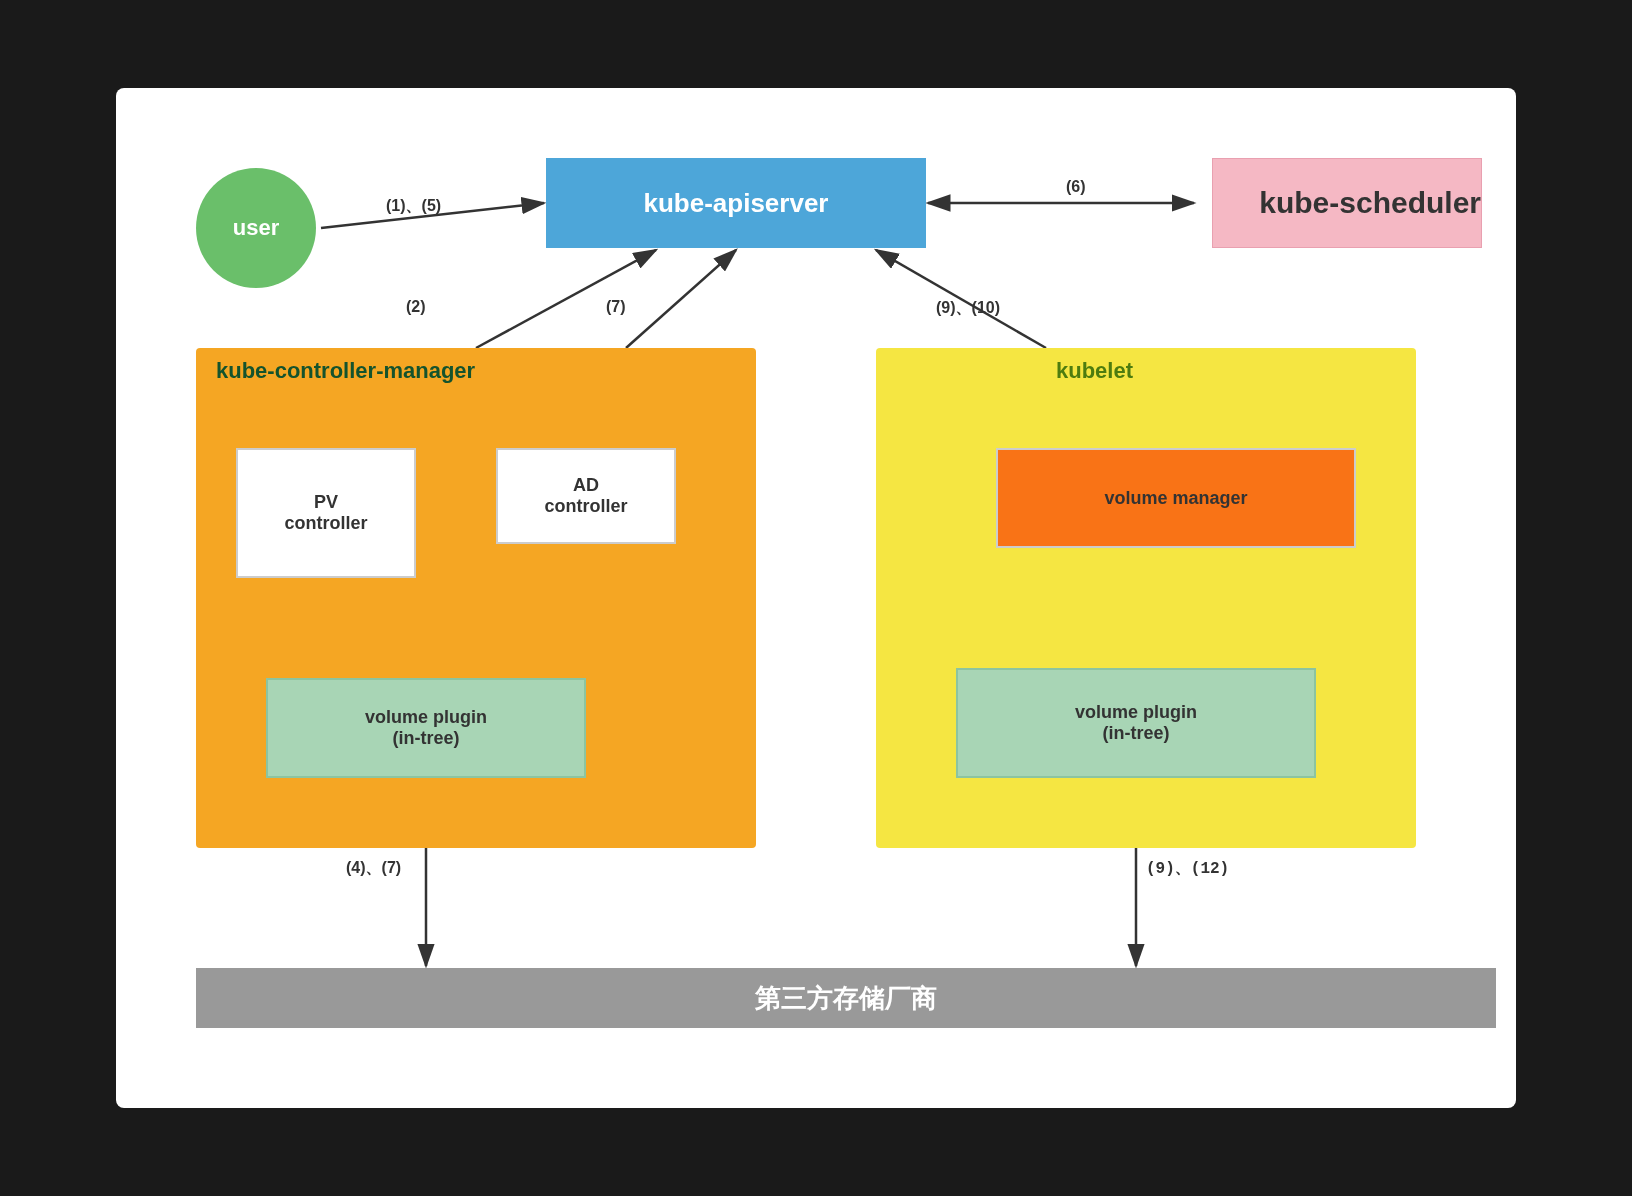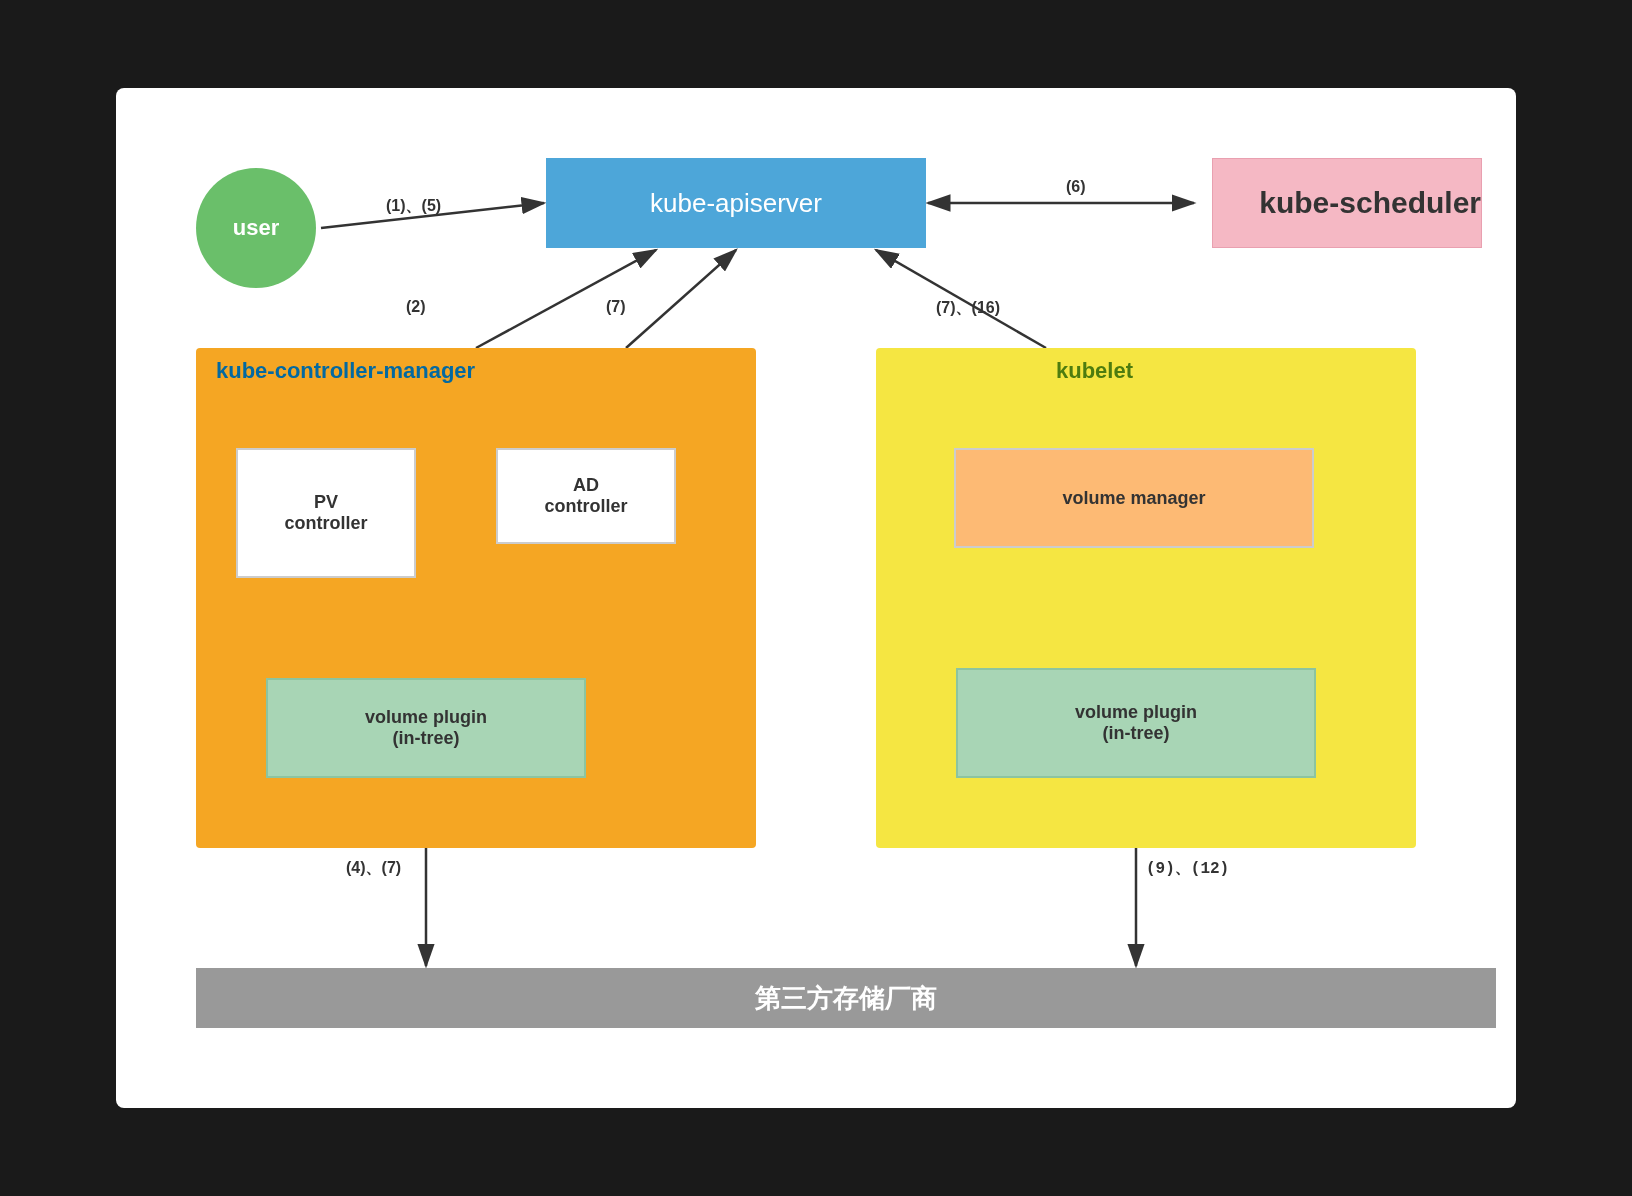--- a/index.html
+++ b/index.html
@@ -40,21 +40,21 @@
       position: absolute;
       left: 430px;
       top: 70px;
       width: 380px;
       height: 90px;
       background: #4da6d9;
       display: flex;
       align-items: center;
       justify-content: center;
       font-size: 26px;
-      font-weight: normal;
+      font-weight: bold;
       color: white;
     }
     
     .scheduler-box {
       position: absolute;
       left: 1096px;
       top: 70px;
       width: 270px;
       height: 90px;
       background: #f5b8c4;
@@ -75,21 +75,21 @@
       height: 500px;
       background: #f5a623;
       border-radius: 4px;
     }
     .controller-manager-label {
       position: absolute;
       left: 100px;
       top: 270px;
       font-size: 22px;
       font-weight: bold;
-      color: #0369a1;
+      color: #14532d;
       text-align: center;
     }
     
     .kubelet-box {
       position: absolute;
       left: 760px;
       top: 260px;
       width: 540px;
       height: 500px;
       background: #f5e642;
@@ -150,25 +150,25 @@
       align-items: center;
       justify-content: center;
       font-size: 18px;
       font-weight: bold;
       color: #333;
       text-align: center;
     }
     
     .volume-manager-box {
       position: absolute;
-      left: 838px;
+      left: 880px;
       top: 360px;
       width: 360px;
       height: 100px;
-      background: #fdba74;
+      background: #f97316;
       border: 2px solid #ccc;
       display: flex;
       align-items: center;
       justify-content: center;
       font-size: 18px;
       font-weight: bold;
       color: #333;
     }
     
     .volume-plugin-right {
@@ -254,21 +254,21 @@
 
     <line x1="310" y1="692" x2="310" y2="878" stroke="#333" stroke-width="2.5" marker-end="url(#arrowhead)"></line>
 
     <line x1="1020" y1="692" x2="1020" y2="878" stroke="#333" stroke-width="2.5" marker-end="url(#arrowhead)"></line>
   </svg>
 
   <div class="arrow-label" style="left: 270px; top: 108px;">(1)、(5)</div>
   <div class="arrow-label" style="left: 950px; top: 90px;">(6)</div>
   <div class="arrow-label" style="left: 290px; top: 210px;">(2)</div>
   <div class="arrow-label" style="left: 490px; top: 210px;">(7)</div>
-  <div class="arrow-label" style="left: 820px; top: 210px;">(7)、(16)</div>
+  <div class="arrow-label" style="left: 820px; top: 210px;">(9)、(10)</div>
   <div class="arrow-label" style="left: 145px; top: 530px;">(3)</div>
   <div class="arrow-label" style="left: 440px; top: 530px;">(8)</div>
   <div class="arrow-label" style="left: 1030px; top: 498px;">(8)、(11)</div>
   <div class="arrow-label" style="left: 230px; top: 770px;">(4)、(7)</div>
   <div class="arrow-label" style="left: 1030px; top: 770px; font-family: Liberation Mono, monospace;">(9)、(12)</div>
 
   <div class="user-circle">
     <span>user</span>
   </div>
 

